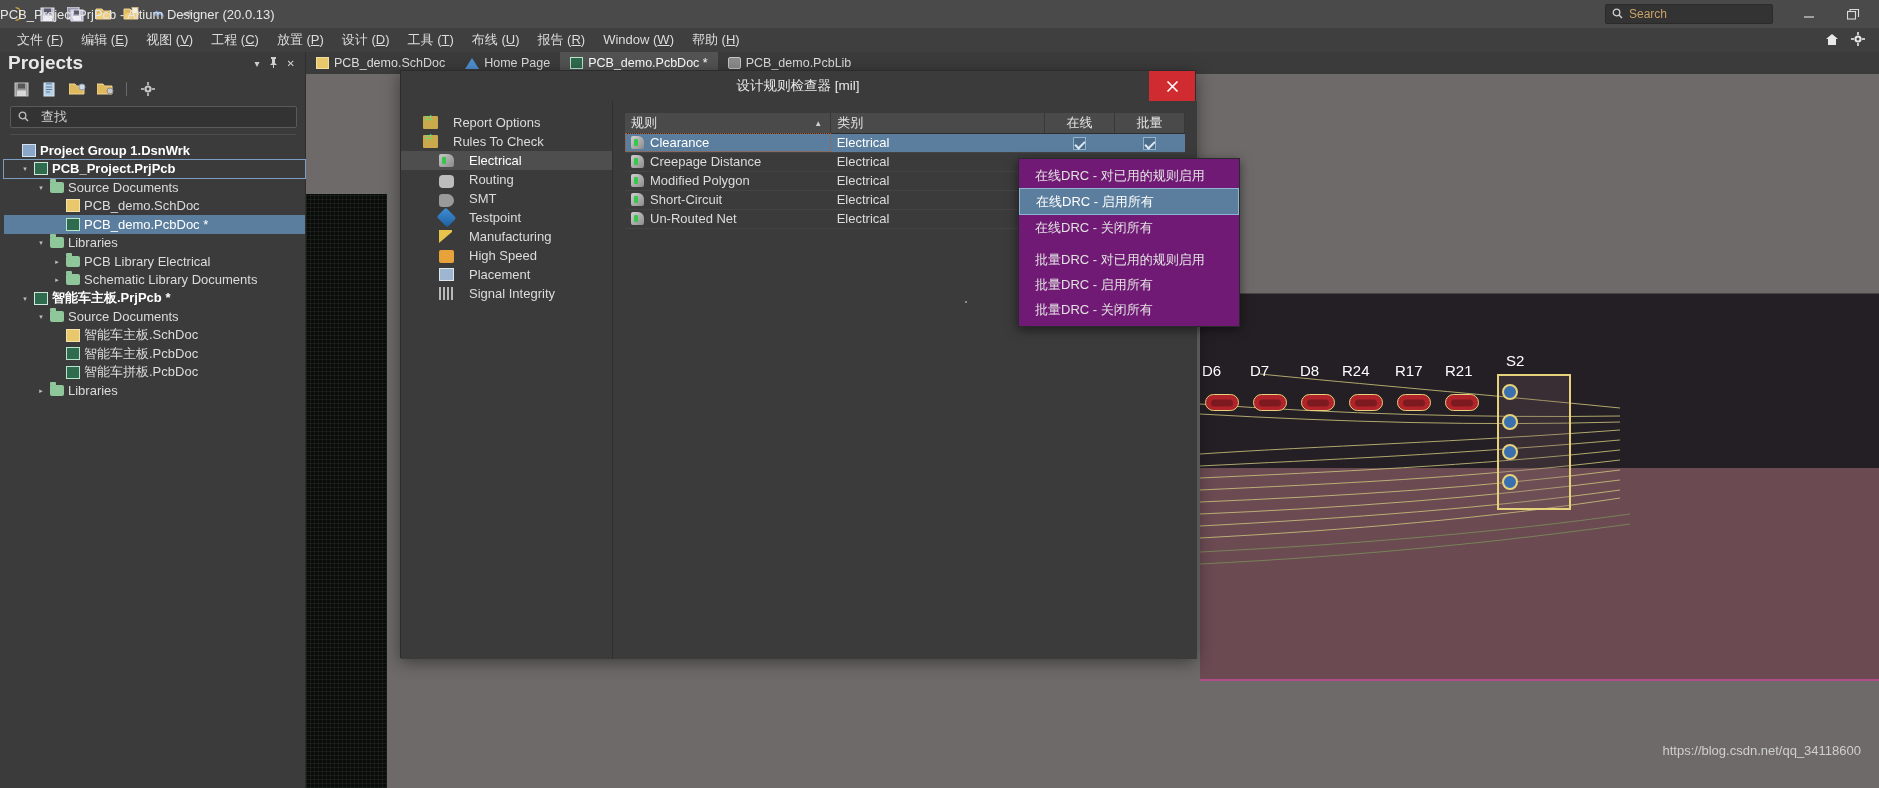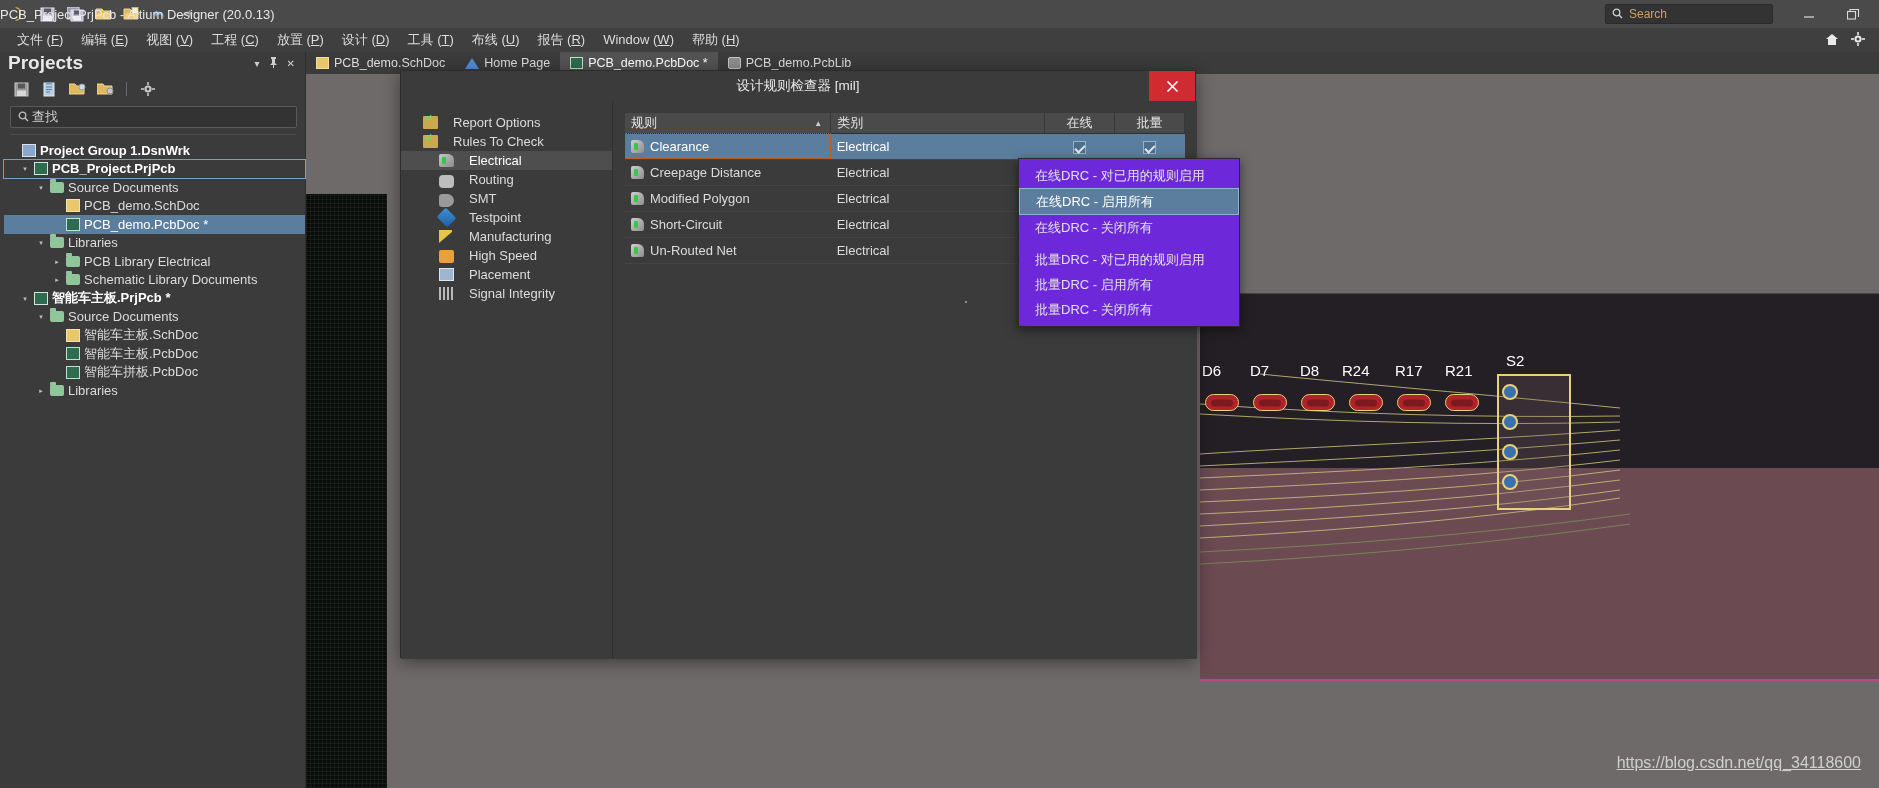--- a/index.html
+++ b/index.html
@@ -61,21 +61,21 @@
   .panel-title { font-weight:bold; font-size:19px; color:#e8e8e8; }
   .panel-hdr-btns { margin-left:auto; display:flex; align-items:center; gap:9px; padding-right:6px; color:#cfcfcf; font-size:10px; }
   .panel-toolbar {
     height:30px; display:flex; align-items:center; gap:10px; padding:0 12px;
     background:#3b3b3b;
   }
   .panel-toolbar .tbico { width:18px; height:18px; display:flex; align-items:center; justify-content:center; }
   .panel-toolbar .sep { width:1px; height:14px; background:#6a6a6a; margin:0 2px; }
   .searchfield {
     margin:2px 8px 0 10px; height:22px; background:#333333; border:1px solid #5a5a5a;
-    display:flex; align-items:center; gap:3px; padding:0 7px; border-radius:2px;
+    display:flex; align-items:center; gap:12px; padding:0 7px; border-radius:2px;
   }
   .searchfield .sicon { font-size:11px; color:#bdbdbd; }
   .searchfield .stext { font-size:13px; color:#cfcfcf; }
   .divider { height:1px; background:#4e4e4e; margin:6px 9px 0 10px; }
 
   .tree { margin-top:6px; padding-left:4px; font-size:13px; }
   .trow {
     height:18.5px; display:flex; align-items:center; gap:4px; white-space:nowrap;
     color:#dcdcdc; position:relative;
   }
@@ -153,21 +153,21 @@
     width:22px; height:7px; border-radius:4px; background:#7d1a20;
   }
   .pad-circ {
     position:absolute; width:16px; height:16px; border-radius:50%;
     background:#3a6fb0; border:2px solid #e6d27a;
   }
   .conn-box {
     position:absolute; border:2px solid #e6d27a; background:rgba(120,90,95,.25);
   }
   .watermark {
-    position:absolute; right:18px; bottom:16px; color:#cfcfcf; font-size:16px;text-decoration:underline;
+    position:absolute; right:18px; bottom:30px; color:#cfcfcf; font-size:13px;
   }
 
   
   .dialog {
     position:absolute; left:400px; top:70px; width:796px; height:588px;
     background:#3b3b3b; border:1px solid #2c2c2c;
     box-shadow:0 4px 16px rgba(0,0,0,.45);
   }
   .dlg-title {
     height:30px; background:#3b3b3b; display:flex; align-items:center; justify-content:center;
@@ -205,21 +205,21 @@
   .rules-table thead th {
     background:#4a4a4a; color:#e4e4e4; font-weight:normal; text-align:left;
     height:20px; padding:0 6px; border-right:1px solid #383838; border-bottom:1px solid #2f2f2f;
     position:relative;
   }
   .rules-table th.c-rule { width:200px; }
   .rules-table th.c-cat  { width:208px; }
   .rules-table th.c-on, .rules-table th.c-bat { width:68px; text-align:center; }
   .sortarrow { position:absolute; right:8px; top:6px; font-size:8px; color:#d0d0d0; }
   .rules-table tbody td {
-    height:26px; padding:0 6px; color:#dcdcdc; border-bottom:1px solid #444444;
+    height:19px; padding:0 6px; color:#dcdcdc; border-bottom:1px solid #444444;
     background:#3b3b3b; white-space:nowrap;
   }
   .rules-table tbody tr.selected td { background:#5b7e9e; color:#ffffff; }
   .rules-table tbody tr.selected td.first { outline:1px dotted #b05a2a; outline-offset:-1px; }
   .cellrule { display:flex; align-items:center; gap:6px; }
   .ruleicon {
     width:13px; height:13px; flex:0 0 auto; position:relative;
     background:linear-gradient(135deg,#d0d0d0,#8c8c8c); border-radius:2px 6px 2px 2px;
   }
   .ruleicon::after { content:""; position:absolute; left:3px; top:3px; width:4px; height:7px; background:#35c84a; border-radius:1px; }
@@ -230,21 +230,21 @@
   }
   .cbox::after {
     content:""; position:absolute; left:3px; top:1px; width:4px; height:8px;
     border:solid #dfe9f2; border-width:0 2px 2px 0; transform:rotate(45deg);
   }
   .tiny-dot { position:absolute; left:352px; top:200px; width:2px; height:2px; background:#8a8a8a; }
 
   
   .ctxmenu {
     position:absolute; left:1018px; top:158px; width:222px;
-    background:#6d28d9; border:1px solid #2a2a2a; padding:4px 0;
+    background:#701a75; border:1px solid #2a2a2a; padding:4px 0;
     box-shadow:0 3px 10px rgba(0,0,0,.5); z-index:50;
   }
   .ctxitem {
     height:25px; display:flex; align-items:center; padding:0 16px; font-size:13px; color:#e2e2e2;
     white-space:nowrap;
   }
   .ctxitem.hl { background:#5b7e9e; color:#ffffff; border:1px solid #8fb4d2; height:27px; }
   .ctxsep { height:7px; }
 </style>
 </head>

